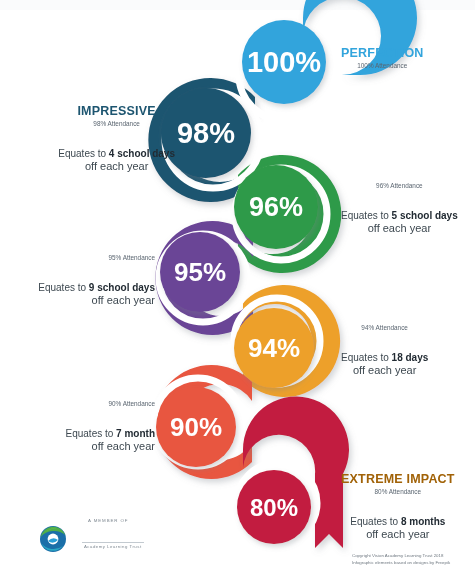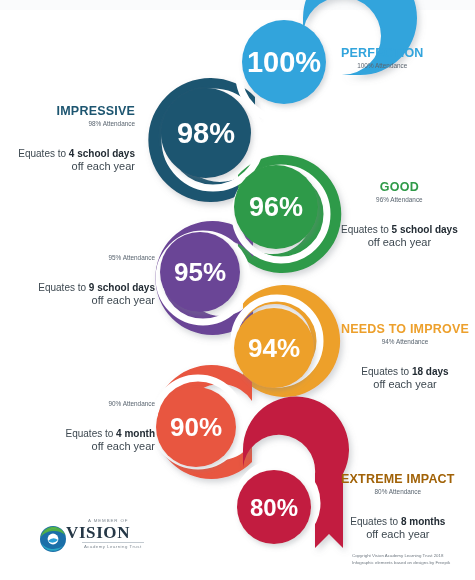--- a/index.html
+++ b/index.html
@@ -193,71 +193,68 @@
     <text x="274" y="348" text-anchor="middle" dominant-baseline="central" font-family="Liberation Sans, sans-serif" font-size="26" font-weight="bold" fill="#ffffff">94%</text>
     <text x="196" y="427" text-anchor="middle" dominant-baseline="central" font-family="Liberation Sans, sans-serif" font-size="26" font-weight="bold" fill="#ffffff">90%</text>
     <text x="274" y="507" text-anchor="middle" dominant-baseline="central" font-family="Liberation Sans, sans-serif" font-size="24" font-weight="bold" fill="#ffffff">80%</text>
   </svg>
 
   <div class="label right" style="left:341px; top:46px;">
     <div class="lbl-title" style="color:#32a4dc;">PERFECTION</div>
     <div class="lbl-sub">100% Attendance</div>
   </div>
 
-  <div class="label left" style="right:340px; top:104px;">
+  <div class="label left" style="right:300px; top:104px;text-align:center;">
     <div class="lbl-title" style="color:#1d5570;">IMPRESSIVE</div>
     <div class="lbl-sub">98% Attendance</div>
     <div class="lbl-eq"><span>Equates to </span><b>4 school days</b></div>
     <div class="lbl-eq2">off each year</div>
   </div>
 
   <div class="label right" style="left:341px; top:180px;">
-    <div class="lbl-title" style="color:#2f9a48;">GOOD</div>
     <div class="lbl-sub">96% Attendance</div>
     <div class="lbl-eq"><span>Equates to </span><b>5 school days</b></div>
     <div class="lbl-eq2">off each year</div>
   </div>
 
   <div class="label left" style="right:320px; top:252px;">
     <div class="lbl-sub">95% Attendance</div>
     <div class="lbl-eq"><span>Equates to </span><b>9 school days</b></div>
     <div class="lbl-eq2">off each year</div>
   </div>
 
   <div class="label right" style="left:341px; top:322px;">
-    <div class="lbl-title" style="color:#eda02c;">NEEDS TO IMPROVE</div>
     <div class="lbl-sub">94% Attendance</div>
     <div class="lbl-eq"><span>Equates to </span><b>18 days</b></div>
     <div class="lbl-eq2">off each year</div>
   </div>
 
   <div class="label left" style="right:320px; top:398px;">
     <div class="lbl-sub">90% Attendance</div>
-    <div class="lbl-eq"><span>Equates to </span><b>4 month</b></div>
+    <div class="lbl-eq"><span>Equates to </span><b>7 month</b></div>
     <div class="lbl-eq2">off each year</div>
   </div>
 
   <div class="label right" style="left:341px; top:472px;">
     <div class="lbl-title" style="color:#a16207;">EXTREME IMPACT</div>
     <div class="lbl-sub">80% Attendance</div>
     <div class="lbl-eq"><span>Equates to </span><b>8 months</b></div>
     <div class="lbl-eq2">off each year</div>
   </div>
 
   <div id="logo">
     <svg width="30" height="30" viewBox="0 0 30 30" style="position:absolute;left:0;top:6px;">
       <circle cx="15" cy="15" r="13" fill="#1b6fa8"></circle>
       <path d="M2.6 13 A13 13 0 0 1 27.4 11 A18 18 0 0 0 2.6 13 Z" fill="#4fae4a"></path>
       <path d="M3 19 A13 13 0 0 0 25 22 A16 16 0 0 1 3 19 Z" fill="#2aa7c4"></path>
       <path d="M6 9 A13 13 0 0 1 22 6 A14 14 0 0 0 6 9 Z" fill="#8ec63f"></path>
       <circle cx="15" cy="15" r="5.4" fill="#ffffff"></circle>
       <path d="M10 17 q5 -5 10 -1 q-5 5 -10 1 Z" fill="#2a9fd6"></path>
     </svg>
     <div class="logo-member">A MEMBER OF</div>
-    <div class="logo-word">VISION</div>
     <div class="logo-rule"></div>
     <div class="logo-tag">Academy Learning Trust</div>
   </div>
 
   <div id="copyright">
     <div>Copyright Vision Academy Learning Trust 2018</div>
     <div>Infographic elements based on designs by Freepik</div>
   </div>
 
 </div>

